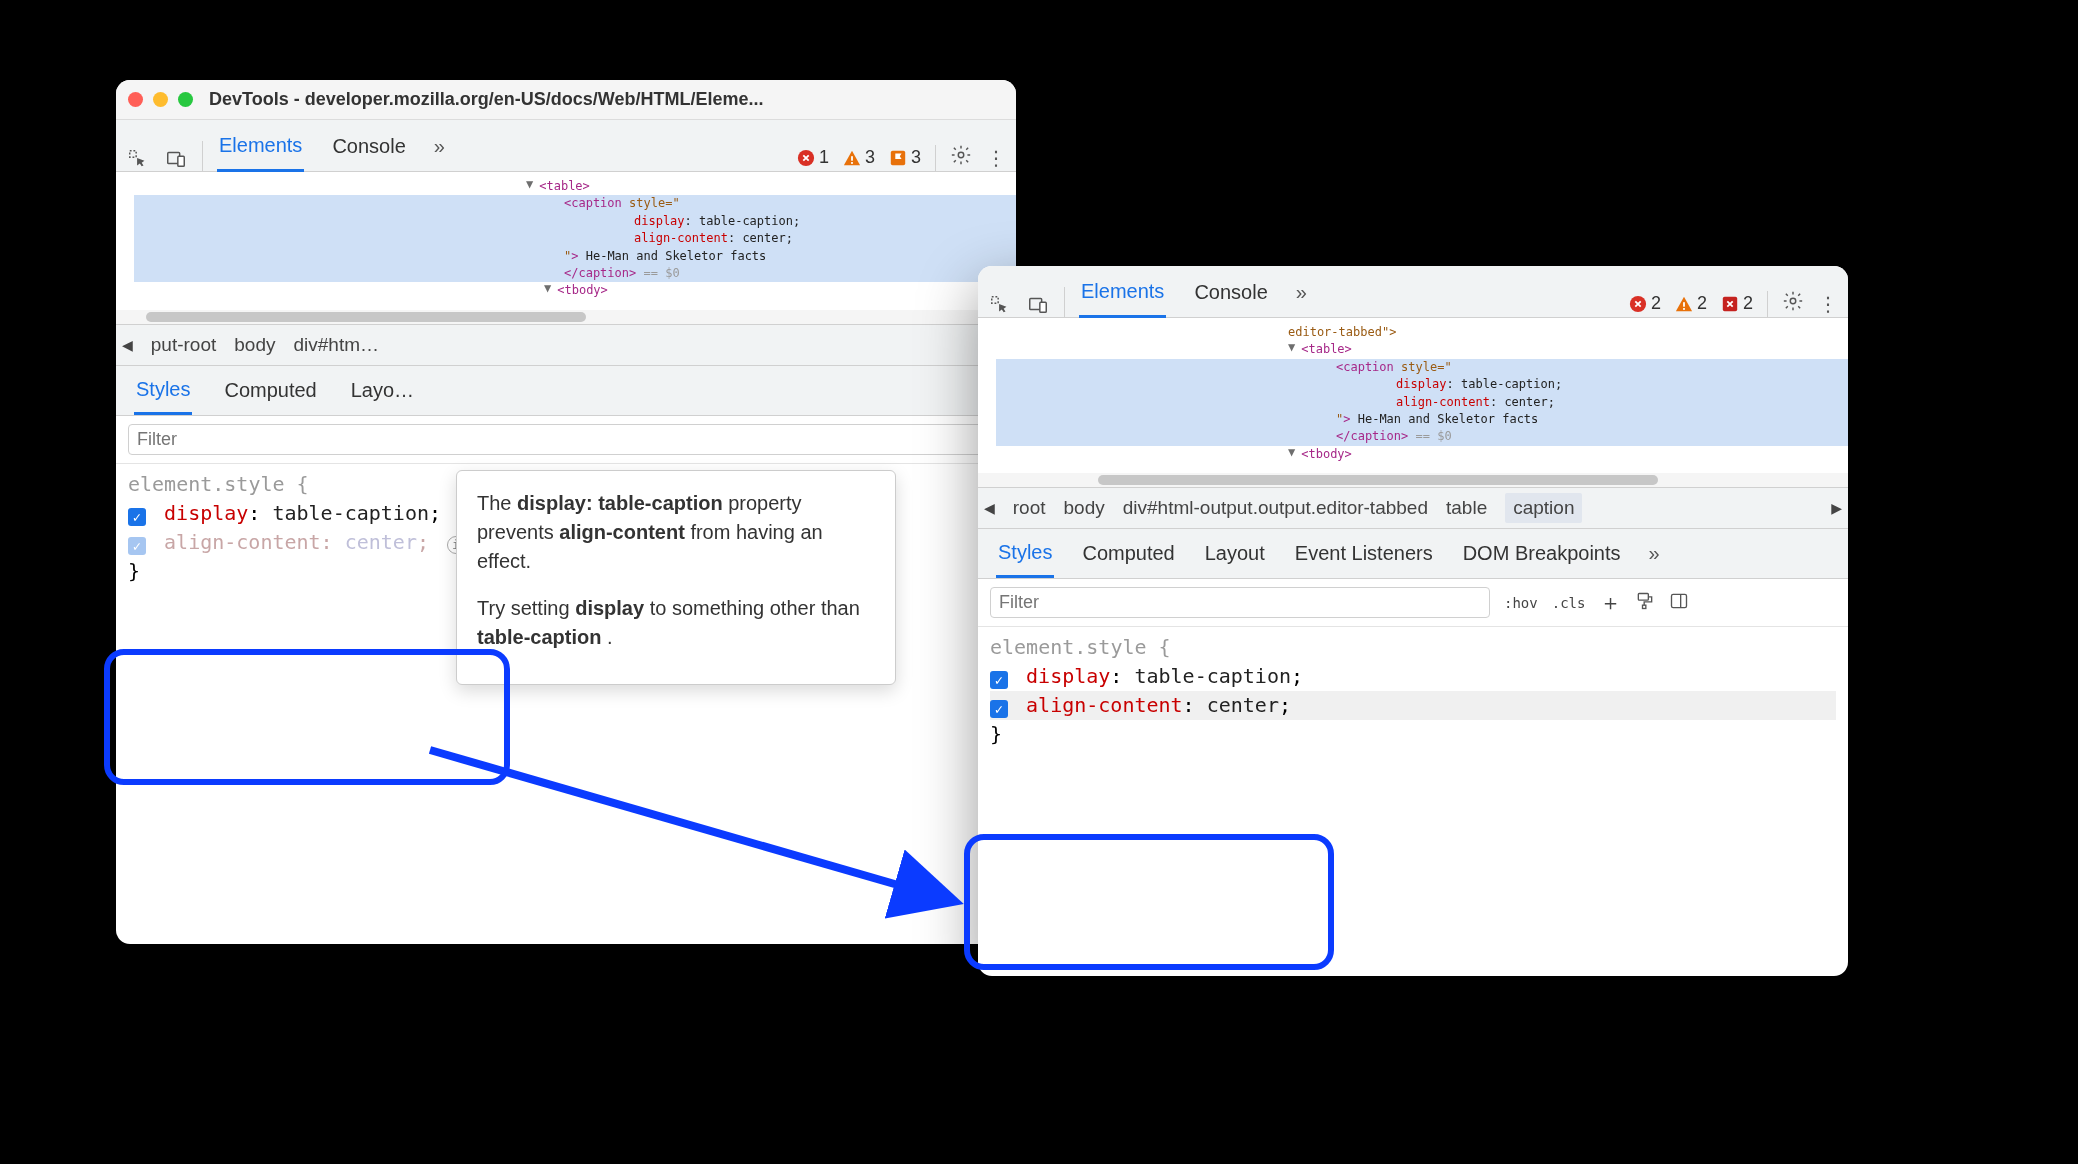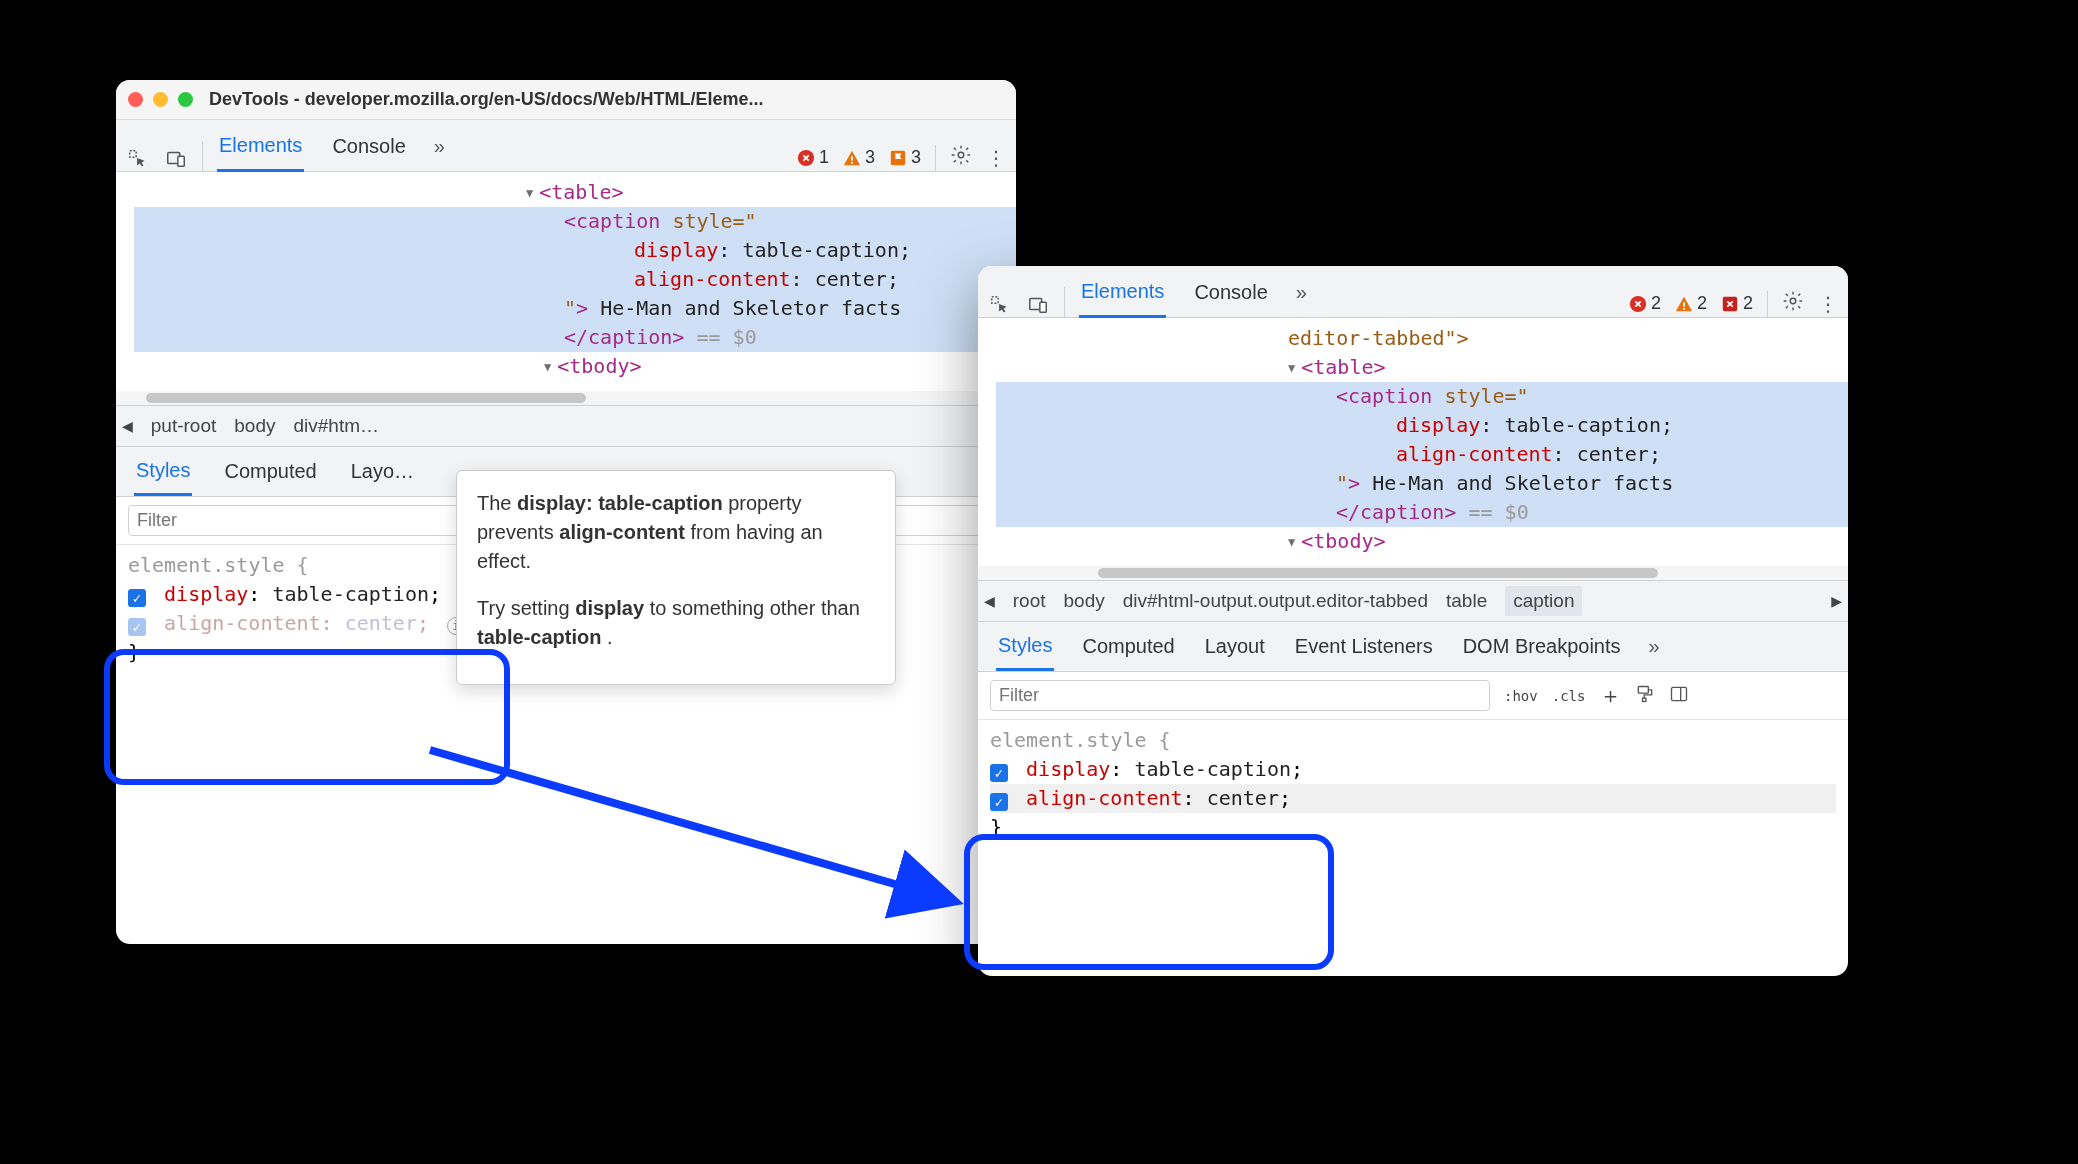--- a/index.html
+++ b/index.html
@@ -77,21 +77,21 @@
   .overflow { font-size: 20px; color: #555; }
   .spacer { flex: 1; }
   .indicators { display: flex; align-items: center; gap: 14px; }
   .ind { display: flex; align-items: center; gap: 4px; font-size: 18px; color: #333; }
   .ind svg, .ind .glyph { width: 18px; height: 18px; }
   .gear, .kebab { font-size: 20px; color: #555; }
 
   
   .dom {
     padding: 6px 0 6px 10px;
-    font-size: 20px;
+    font-size: 12px;
     line-height: 1.45;
     overflow: hidden;
     white-space: nowrap;
   }
   .dom .line { display: flex; align-items: baseline; }
   .caret::before {
     content: "▼";
     font-size: 12px;
     color: #6e6e6e;
     margin-right: 6px;

